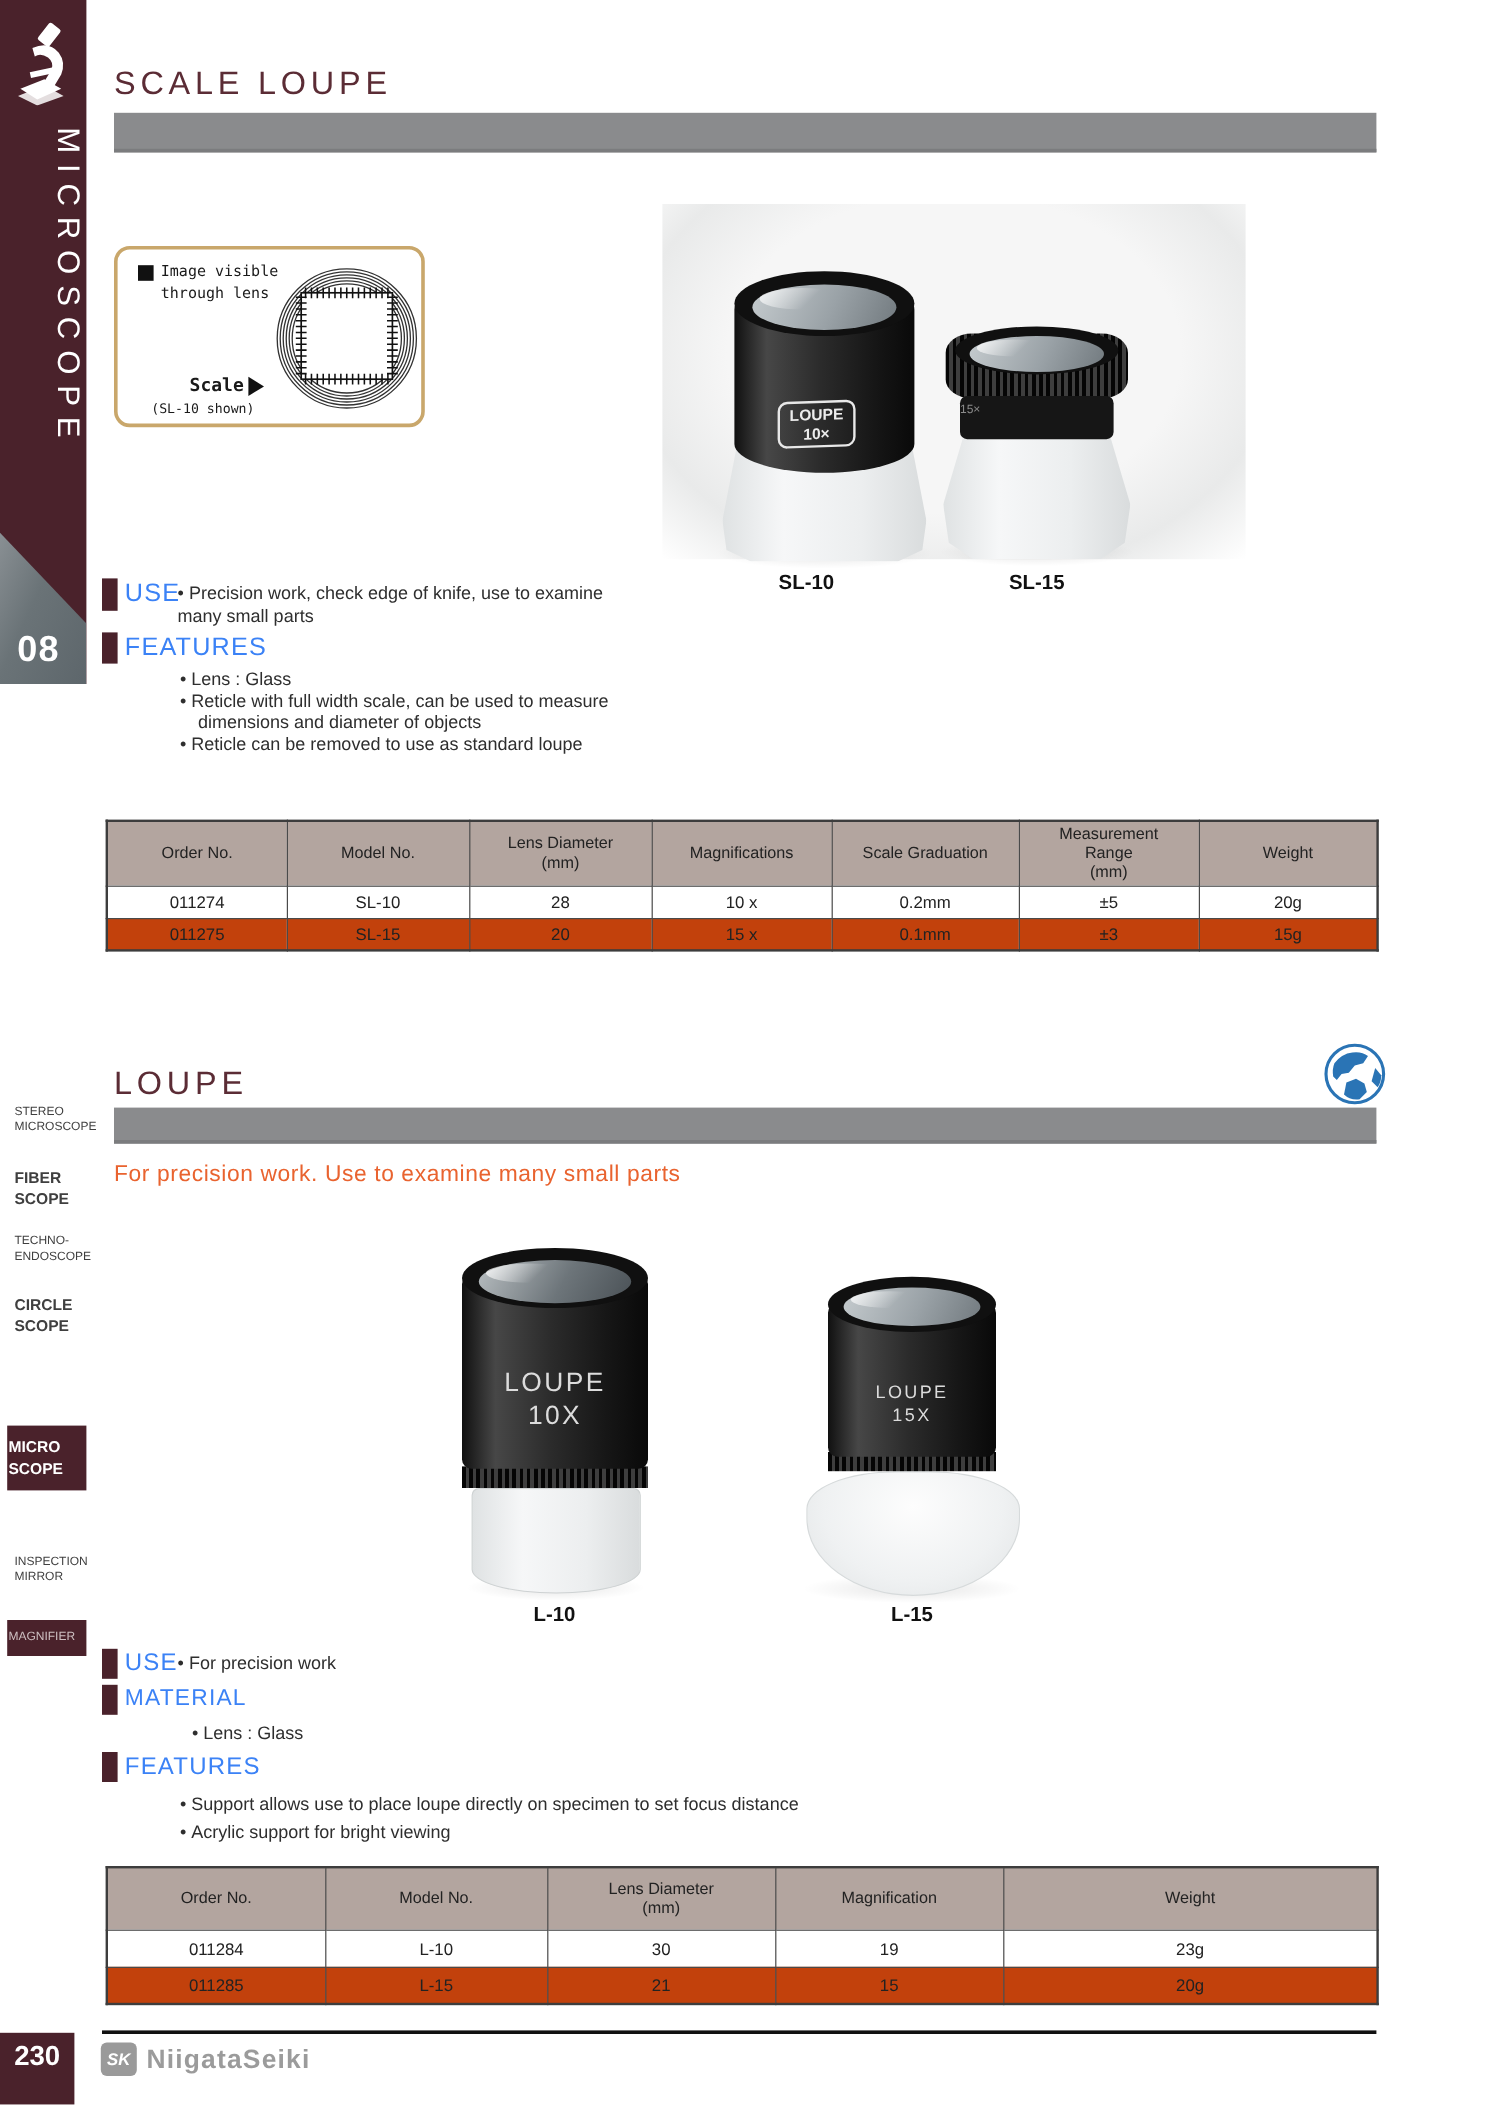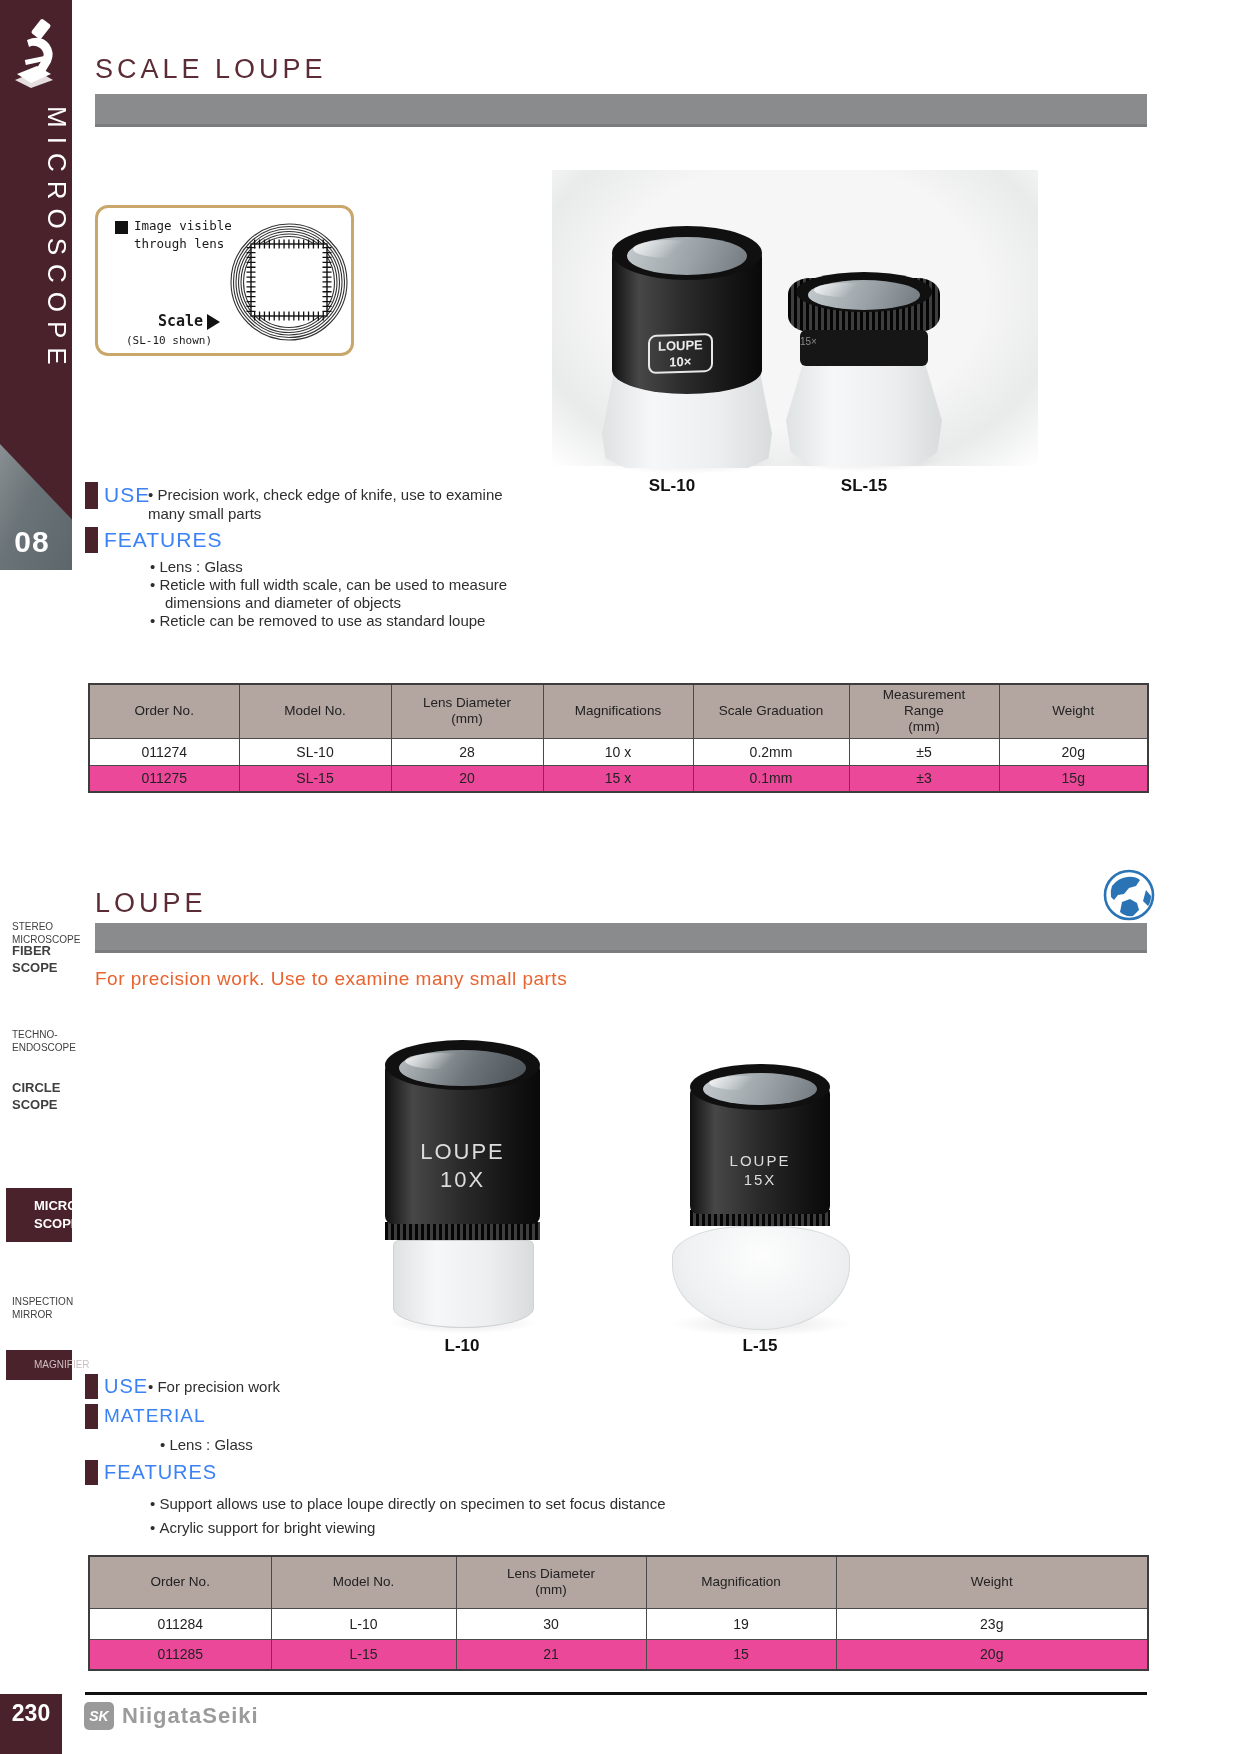--- a/index.html
+++ b/index.html
@@ -14,21 +14,21 @@
          background:linear-gradient(115deg,#8d9397,#6a7377 45%,#5d666b);
          clip-path:polygon(0 10%,100% 64%,100% 100%,0 100%);}
   .chapter{left:0;top:525px;width:64px;text-align:center;color:#fff;
            font-size:30px;font-weight:bold;letter-spacing:1px;}
   .vtext{left:0;top:106px;width:72px;display:flex;justify-content:center;
          writing-mode:vertical-rl;color:#fff;font-size:26px;letter-spacing:9px;font-weight:400;}
   .navitem{left:12px;color:#3f3f3f;line-height:1.3;}
   .nav-sm{font-size:10px;}
   .nav-lg{font-size:13px;font-weight:bold;}
   .navbox{left:6px;width:66px;background:#4a222b;color:#fff;display:flex;align-items:center;}
-  .navbox span{padding-left:28px;line-height:1.35;}
+  .navbox span{padding-left:1px;line-height:1.35;}
 
   
   .h1{color:#5b2c35;font-size:27px;letter-spacing:4px;font-weight:400;}
   .graybar{background:#8a8b8d;border-bottom:3px solid #7b7c7e;}
   .tagline{color:#e9632f;font-size:19px;letter-spacing:.5px;}
 
   
   .marker{width:13px;background:#4a222b;}
   .sechead{color:#3b82f6;letter-spacing:1px;font-weight:400;}
   .bullets{list-style:none;margin:0;padding:0;font-size:15px;color:#2e2e2e;line-height:18px;}
@@ -48,21 +48,21 @@
        border-top:8px solid transparent;border-bottom:8px solid transparent;
        vertical-align:middle;margin-left:4px;}
   .caption{left:28px;top:126px;font-size:11px;}
 
   
   .cat-table{position:absolute;border-collapse:collapse;table-layout:fixed;
              text-align:center;border:2px solid #3d3d3d;}
   .cat-table th,.cat-table td{border:1px solid #4a4a4a;white-space:pre-line;padding:0 2px;}
   .cat-table th{background:#b3a59f;font-weight:normal;font-size:13.5px;line-height:1.18;color:#222;}
   .cat-table td{font-size:14px;color:#222;background:#fff;}
-  .cat-table tr.alt td{background:#ec4899;}
+  .cat-table tr.alt td{background:#c2410c;}
   #t1 thead tr{height:54px;} #t1 tbody tr{height:27px;}
   #t2 thead tr{height:52px;} #t2 tbody tr{height:31px;}
 
   
   .backdrop{background:radial-gradient(ellipse at 50% 42%,#f6f6f6 55%,#e9eaea 78%,#ffffff 100%);}
   .shadow-ell{background:radial-gradient(ellipse,rgba(0,0,0,.10),rgba(0,0,0,0) 70%);border-radius:50%;}
   .cyl{background:linear-gradient(90deg,#101010,#474747 18%,#2b2b2b 48%,#161616 78%,#090909);}
   .topell{border-radius:50%;background:#101010;}
   .lens{border-radius:50%;background:linear-gradient(115deg,#c6cccf,#9aa2a7 55%,#71797e);}
   .lens-hi{border-radius:50%;background:linear-gradient(135deg,rgba(255,255,255,.85),rgba(255,255,255,0) 60%);}
@@ -96,21 +96,21 @@
         <path d="M2 62 l22 -9 16 9 -22 8 z" opacity=".85"></path>
       </g>
     </svg>
     <div class="abs vtext">MICROSCOPE</div>
     <div class="abs wedge"></div>
     <div class="abs chapter">08</div>
   </div>
 
   <div class="abs navitem nav-sm pre" style="top:920px">STEREO
 MICROSCOPE</div>
-  <div class="abs navitem nav-lg pre" style="top:943px">FIBER
+  <div class="abs navitem nav-lg pre" style="top:974px">FIBER
 SCOPE</div>
   <div class="abs navitem nav-sm pre" style="top:1028px">TECHNO-
 ENDOSCOPE</div>
   <div class="abs navitem nav-lg pre" style="top:1080px">CIRCLE
 SCOPE</div>
   <div class="abs navbox" style="top:1188px;height:54px">
     <span class="pre" style="font-size:13px;font-weight:bold">MICRO
 SCOPE</span>
   </div>
   <div class="abs navitem nav-sm pre" style="top:1295px">INSPECTION

